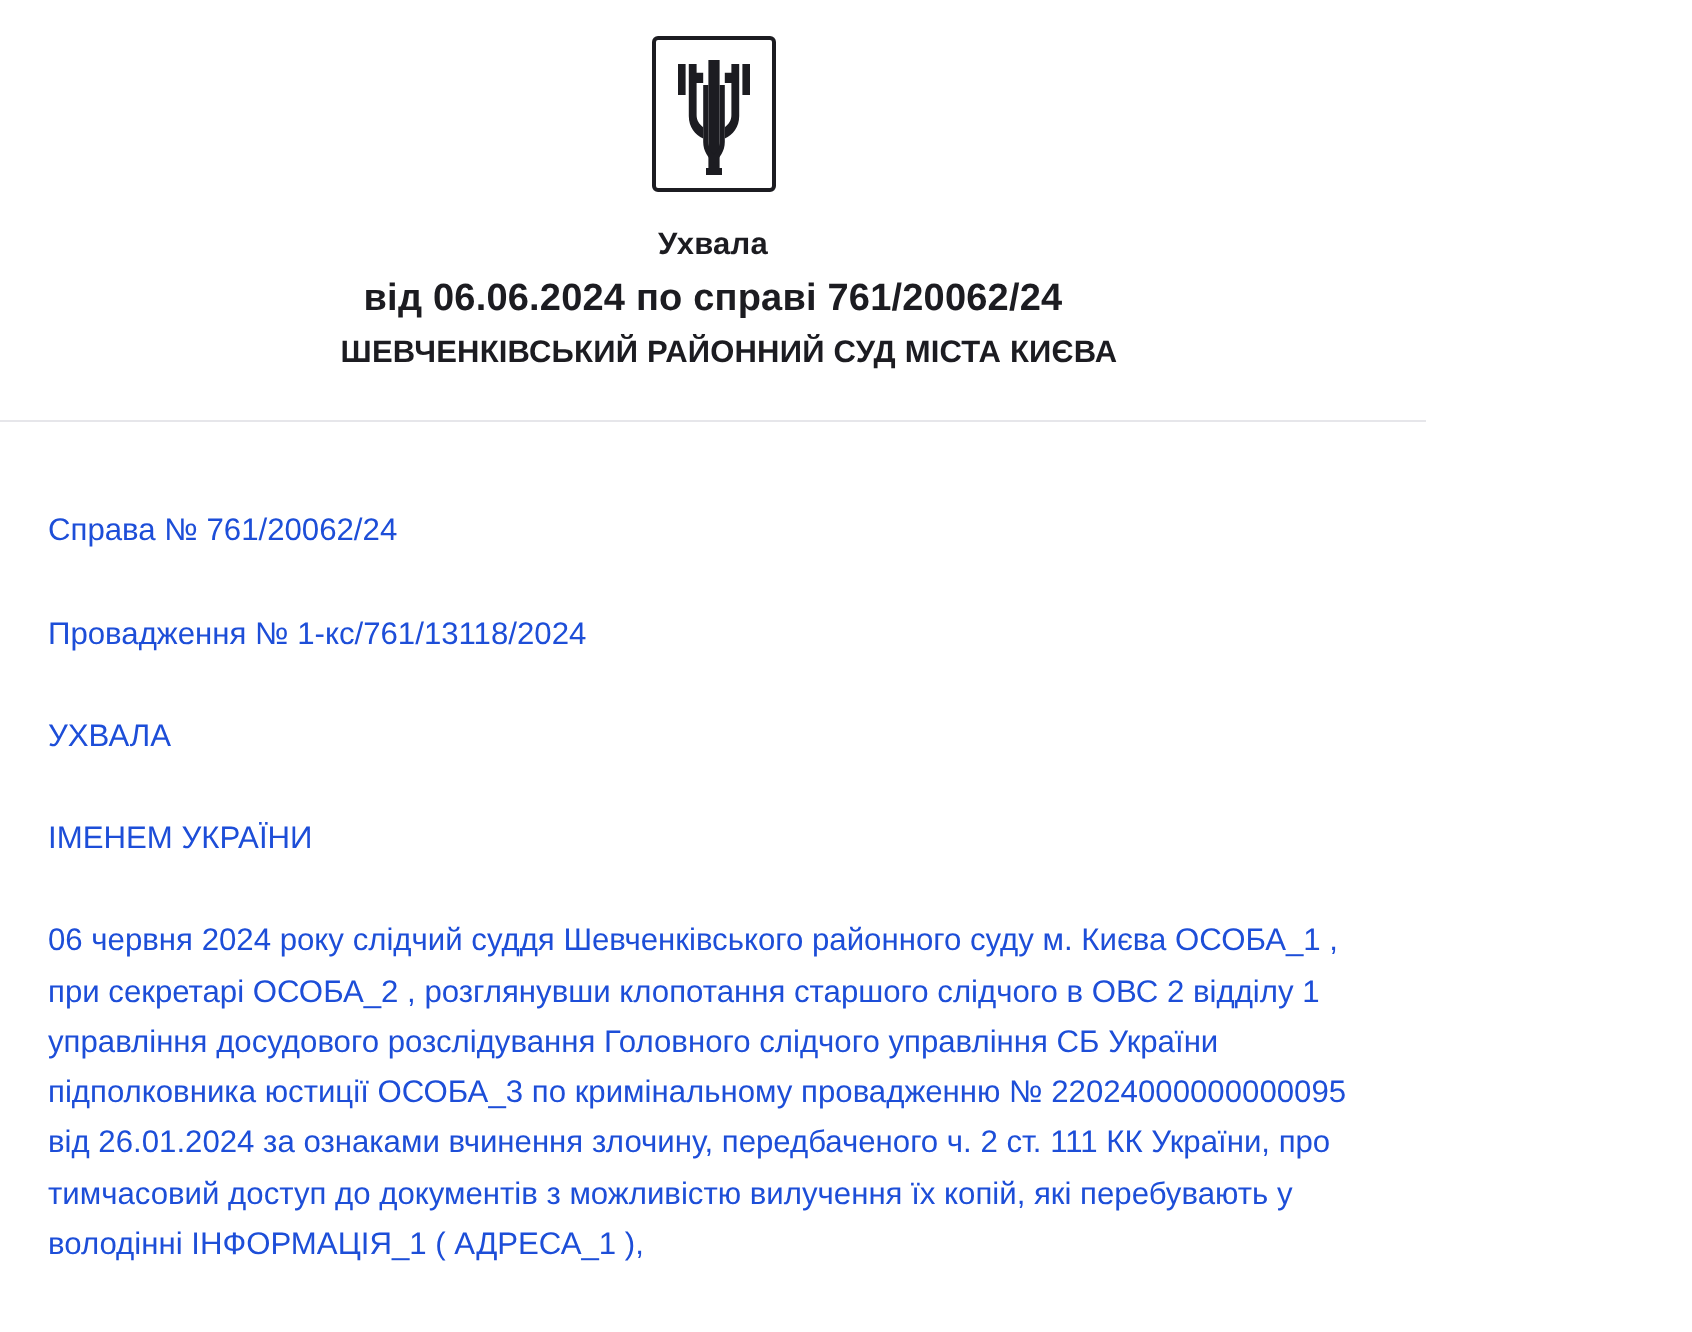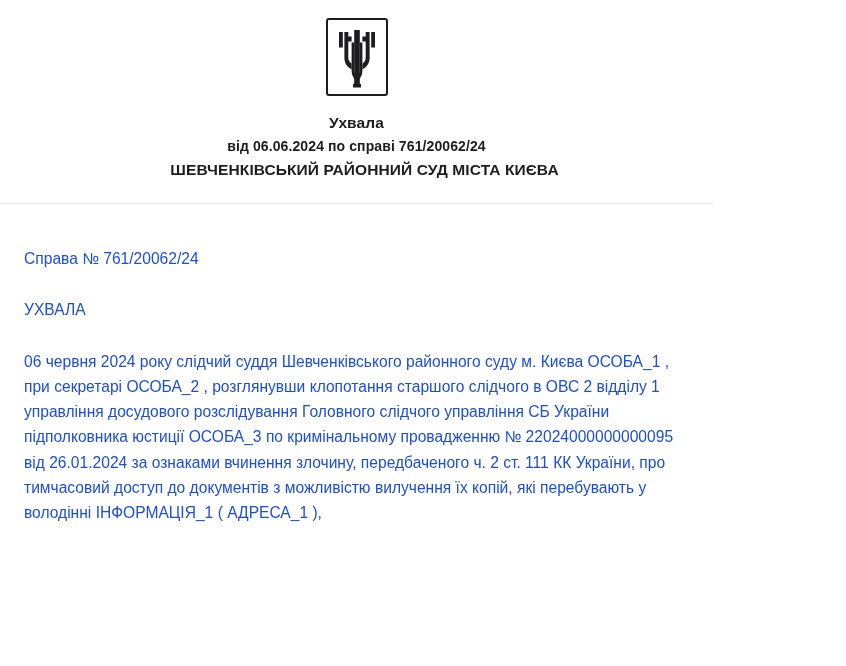--- a/index.html
+++ b/index.html
@@ -33,21 +33,21 @@
     display: block;
   }
   .doc-type {
     font-size: 15.5px;
     font-weight: bold;
     color: #1c1c21;
     line-height: 1.45;
     letter-spacing: 0.1px;
   }
   .doc-subtitle {
-    font-size: 14px;
+    font-size: 19px;
     font-weight: bold;
     color: #1c1c21;
     line-height: 1.45;
     letter-spacing: 0.1px;
     margin-top: 2px;
   }
   .doc-court {
     font-size: 15.5px;
     font-weight: bold;
     color: #1c1c21;
@@ -91,17 +91,19 @@
       </g>
     </svg>
 
     <div class="doc-type">Ухвала</div>
     <div class="doc-subtitle">від 06.06.2024 по справі 761/20062/24</div>
     <div class="doc-court">ШЕВЧЕНКІВСЬКИЙ РАЙОННИЙ СУД МІСТА КИЄВА</div>
   </div>
 
   <div class="body-area">
     <p class="para">Справа № 761/20062/24</p>
+    <p class="para">Провадження № 1-кс/761/13118/2024</p>
     <p class="para">УХВАЛА</p>
+    <p class="para">ІМЕНЕМ УКРАЇНИ</p>
     <p class="para last">06 червня 2024 року слідчий суддя Шевченківського районного суду м. Києва ОСОБА_1 , при секретарі ОСОБА_2 , розглянувши клопотання старшого слідчого в ОВС 2 відділу 1 управління досудового розслідування Головного слідчого управління СБ України підполковника юстиції ОСОБА_3 по кримінальному провадженню № 22024000000000095 від 26.01.2024 за ознаками вчинення злочину, передбаченого ч. 2 ст. 111 КК України, про тимчасовий доступ до документів з можливістю вилучення їх копій, які перебувають у володінні ІНФОРМАЦІЯ_1 ( АДРЕСА_1 ),</p>
   </div>
 
 </div>
 
 </body></html>

